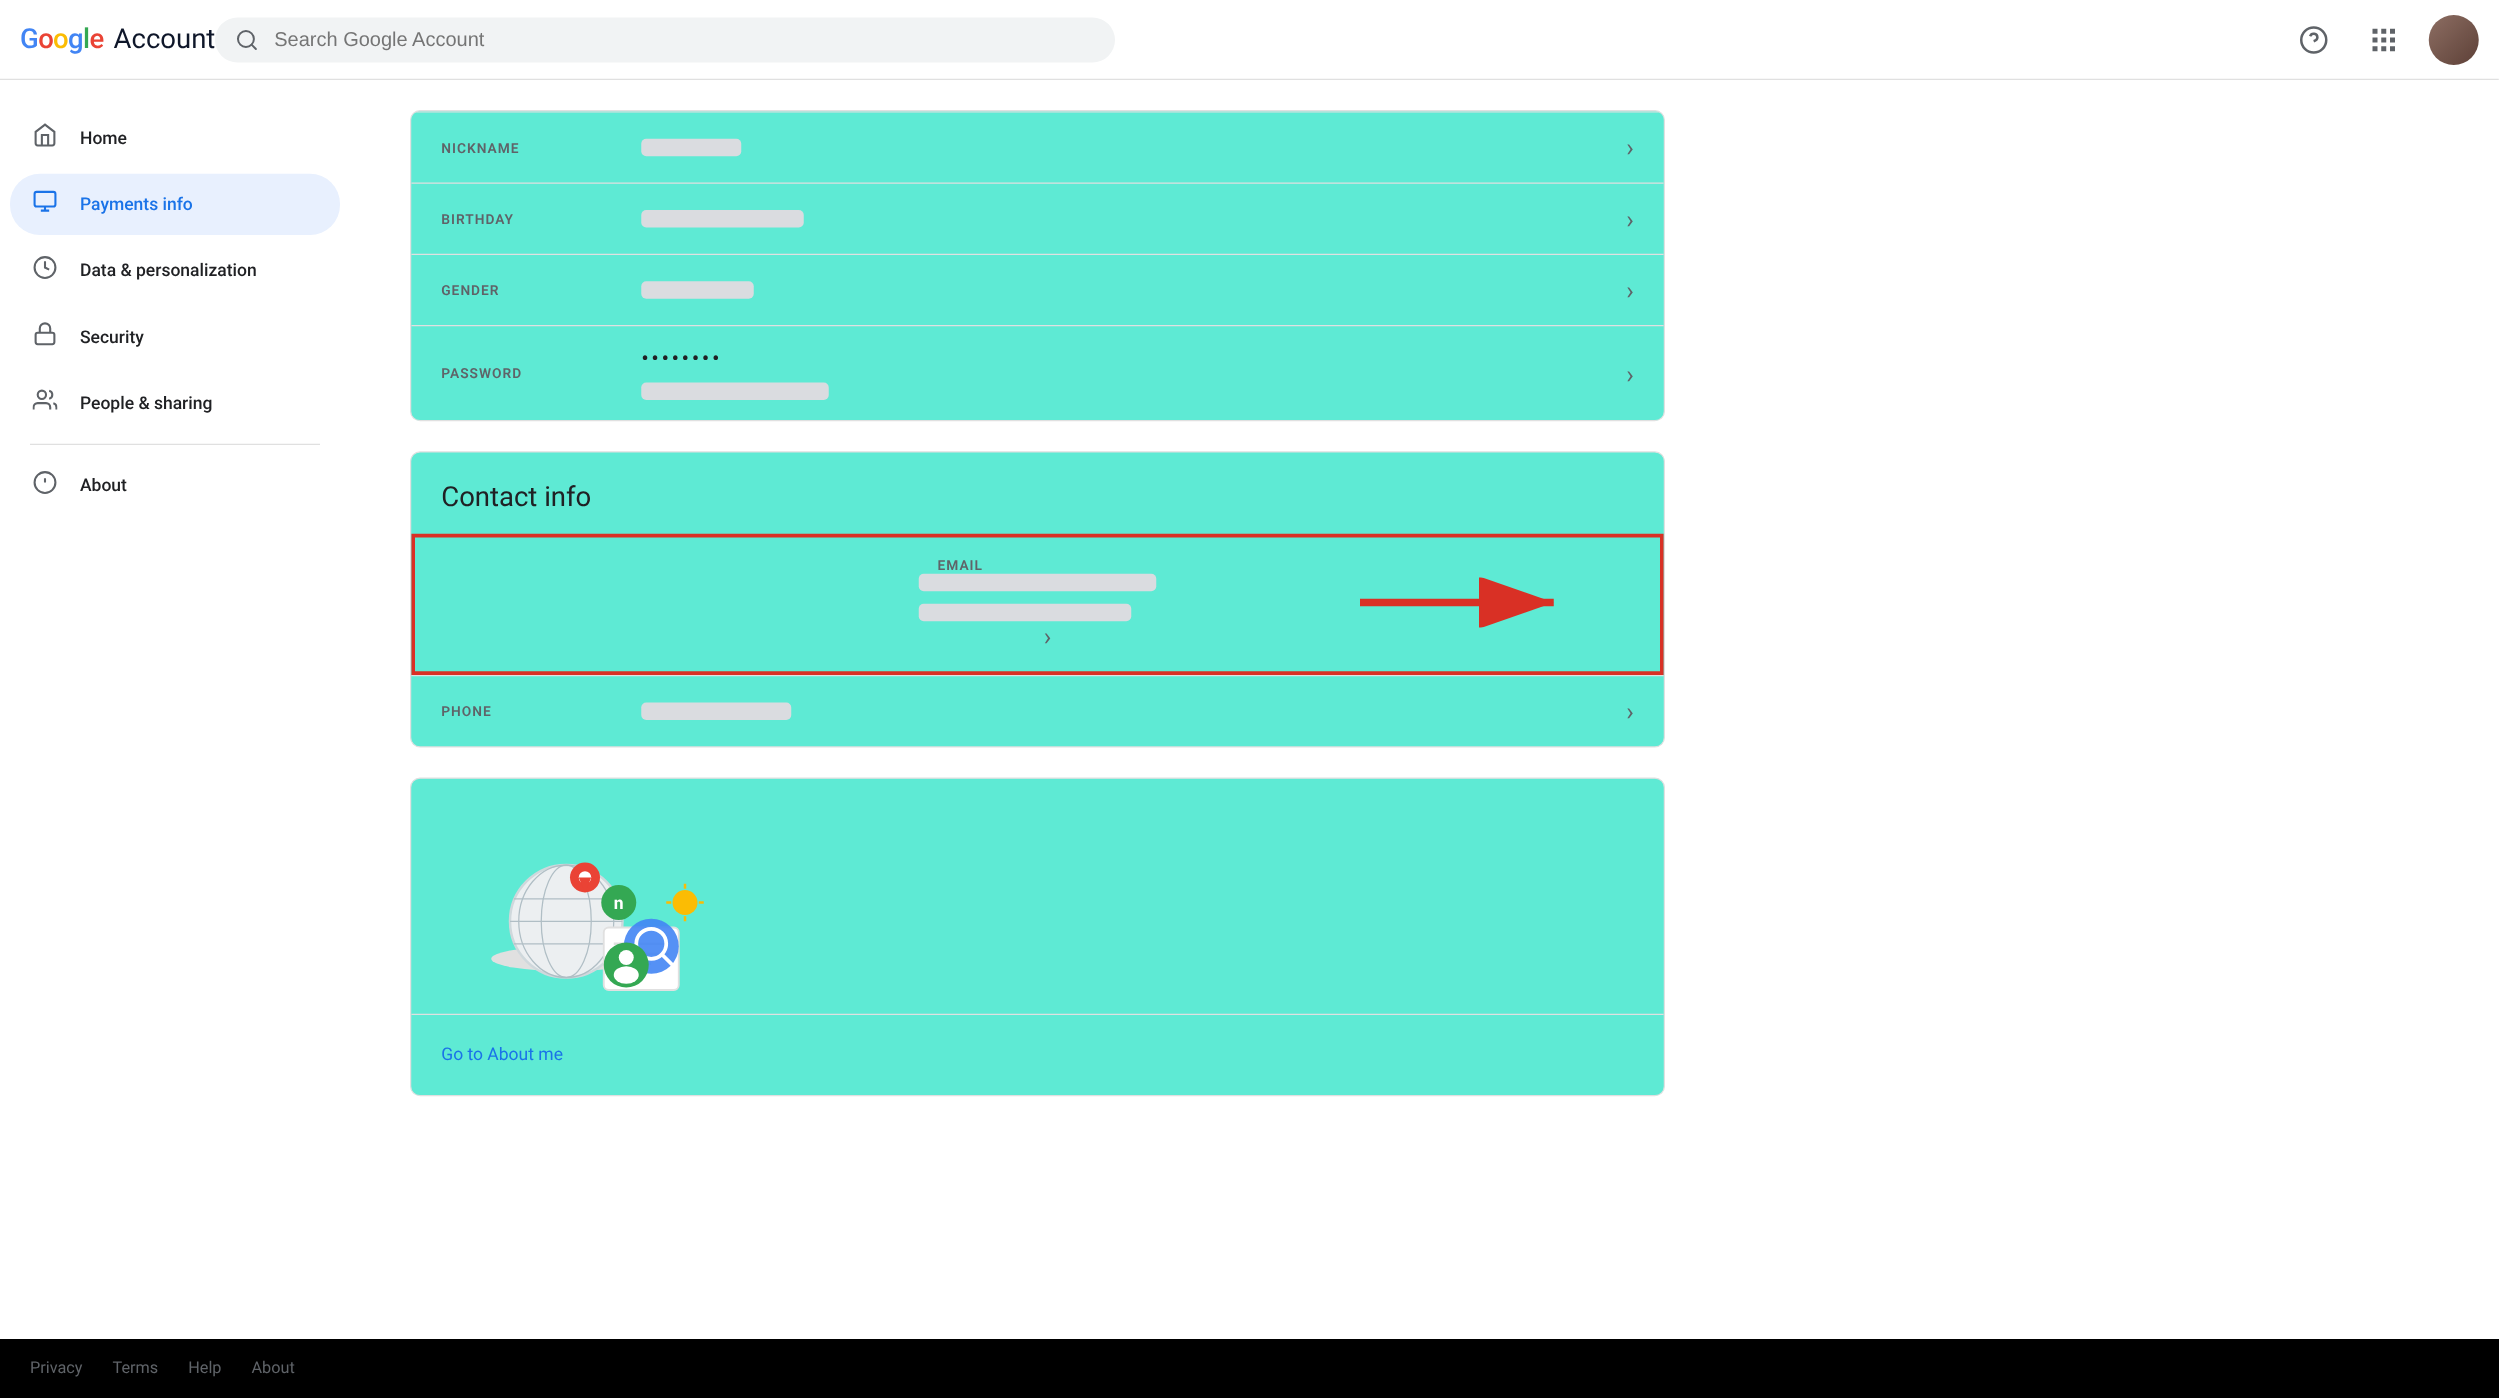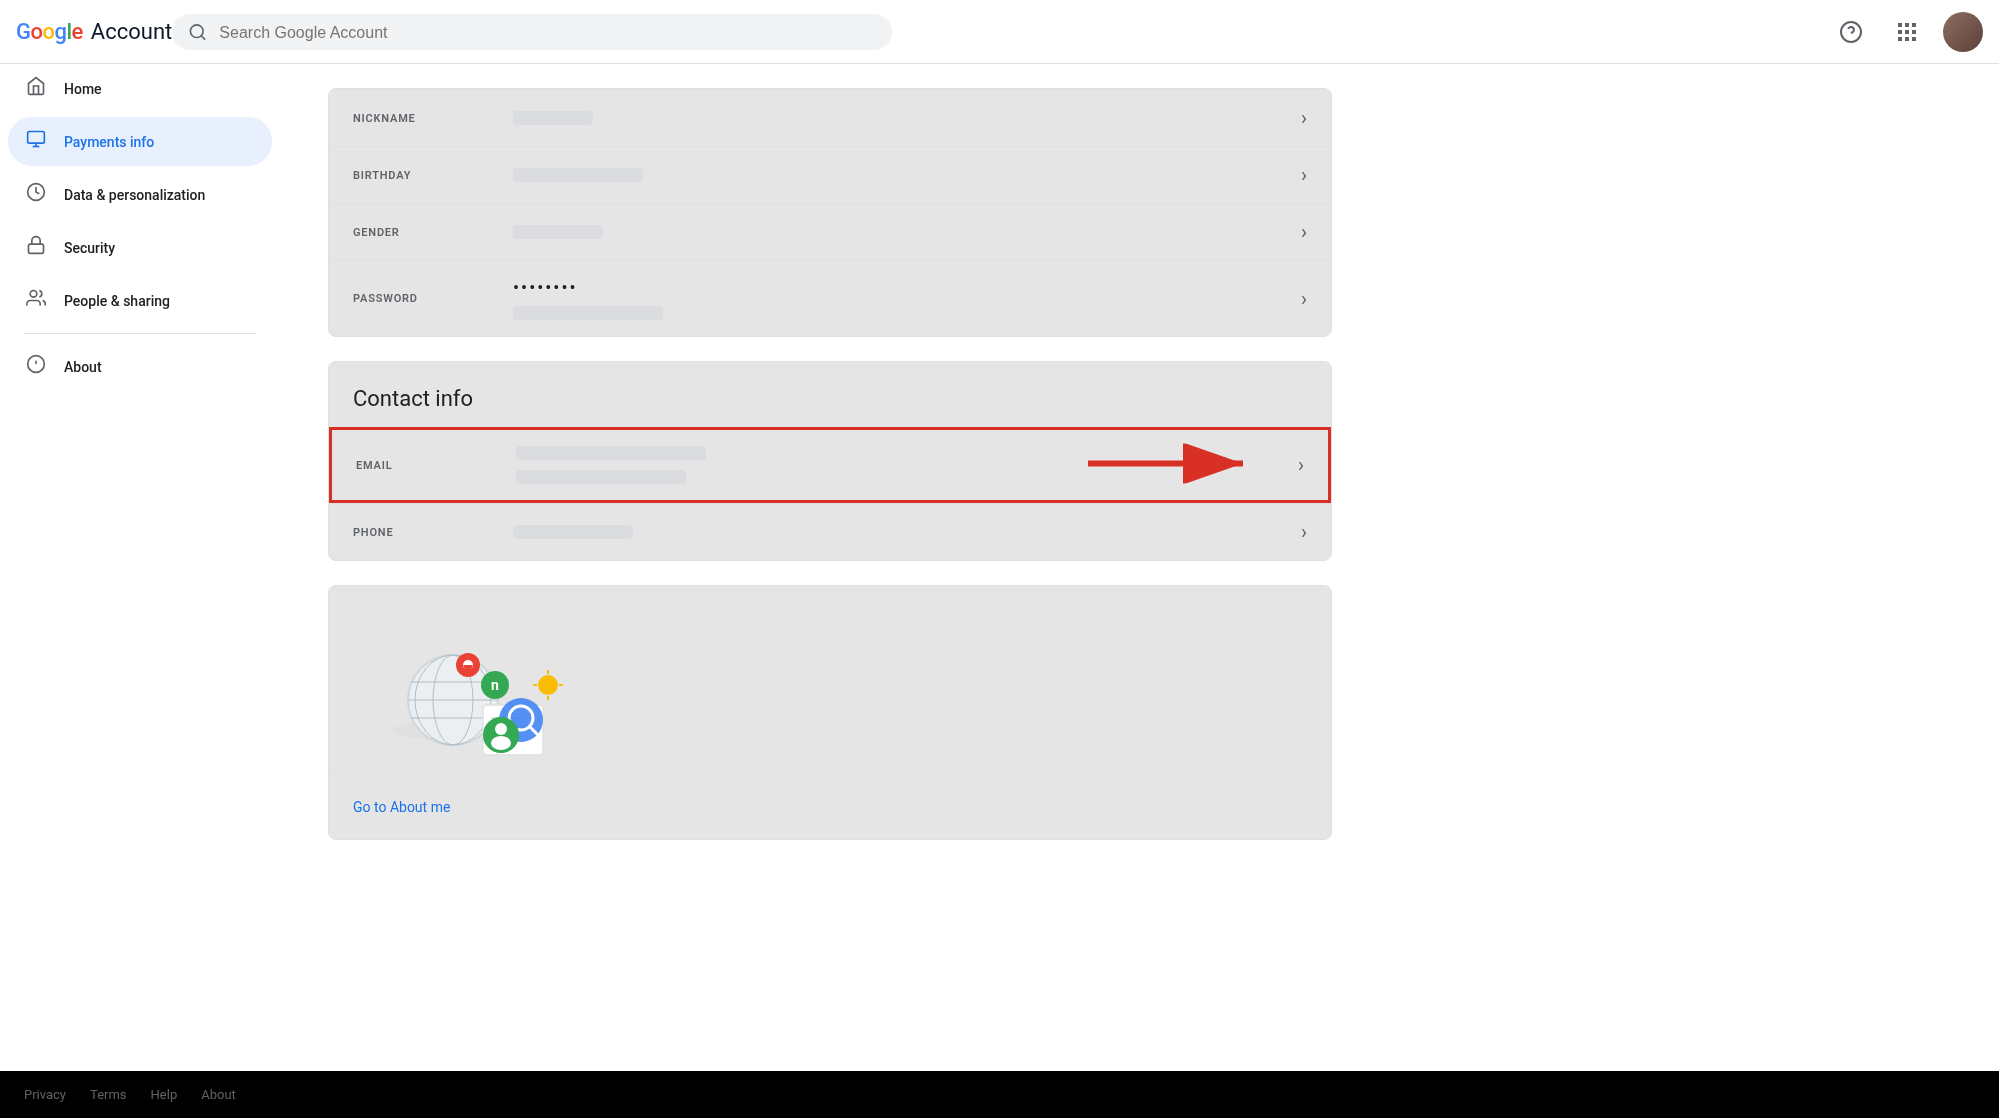--- a/index.html
+++ b/index.html
@@ -85,21 +85,21 @@
       margin-top: 64px;
       min-height: calc(100vh - 64px);
     }
 
     
     .sidebar {
       width: 280px;
       padding: 16px 8px;
       flex-shrink: 0;
       position: fixed;
-      top: 48px;
+      top: 70px;
       left: 0;
       bottom: 0;
       overflow-y: auto;
     }
     .nav-item {
       display: flex;
       align-items: center;
       gap: 16px;
       padding: 12px 16px;
       border-radius: 24px;
@@ -125,21 +125,21 @@
     
     .main {
       margin-left: 280px;
       flex: 1;
       padding: 24px 48px 48px;
       max-width: 1100px;
     }
 
     
     .card {
-      background: #e5e5e5;
+      background: #5eead4;
       border: 1px solid #e0e0e0;
       border-radius: 8px;
       margin-bottom: 24px;
       overflow: hidden;
     }
     .card-section-title {
       font-size: 22px;
       color: #202124;
       font-weight: 400;
       padding: 24px 24px 16px;
@@ -394,21 +394,21 @@
           <span class="dots">••••••••</span>
           <span class="blurred-text" style="width:150px; margin-top:4px;"></span>
         </div>
         <span class="chevron">›</span>
       </div>
     </div>
 
     <div class="card">
       <div class="card-section-title">Contact info</div>
 
-      <div class="info-row email-row" style="position:relative;">
+      <div class="info-row email-row" style="position:relative;flex-direction:column;">
         <div class="info-row-label">EMAIL</div>
         <div class="info-row-value">
           <span class="blurred-text" style="width:190px;"></span>
           <span class="blurred-text" style="width:170px; margin-top:6px;"></span>
         </div>
 
         <div class="red-arrow">
           <svg width="180" height="40" viewBox="0 0 180 40">
             <defs>
               <marker id="arrowhead" markerWidth="10" markerHeight="7" refX="10" refY="3.5" orient="auto">

